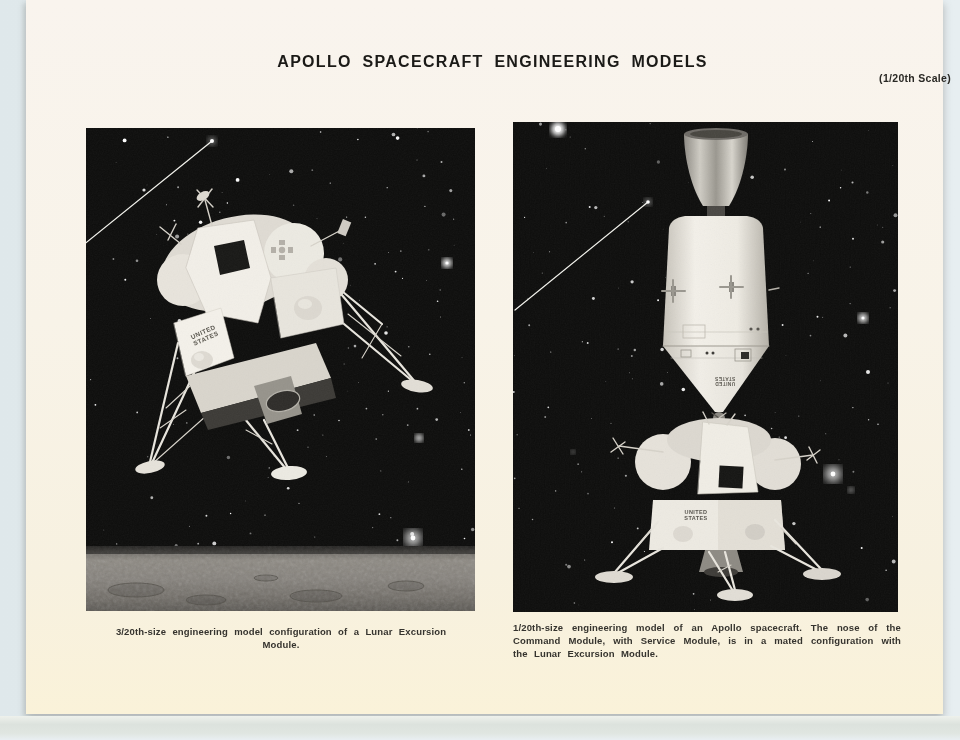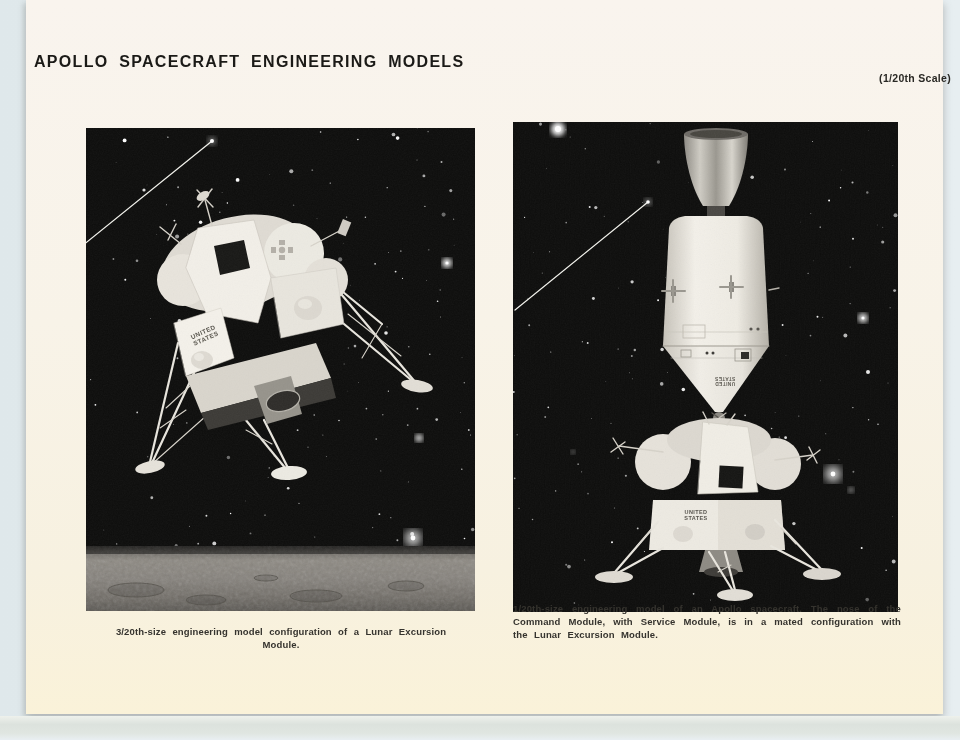--- a/index.html
+++ b/index.html
@@ -11,36 +11,36 @@
   .bottom-strip{
     position:absolute;left:0;top:716px;width:960px;height:24px;
     background:linear-gradient(180deg,#eef1ec 0%,#dce2dd 35%,#e0e6e1 72%,#e9eff2 100%);
   }
   .page{
     position:absolute;left:26px;top:0;width:917px;height:714px;
     background:linear-gradient(180deg,#f9f4ee 0%,#f8f3e8 45%,#f7f1e0 80%,#faf2d9 100%);
     box-shadow:-3px 3px 5px rgba(128,133,128,.28), 2px 4px 7px rgba(118,123,118,.30);
   }
   .title{
-    position:absolute;left:8px;top:53px;width:100%;text-align:left;
+    position:absolute;left:8px;top:53px;width:100%;text-align:center;
     font-size:16px;font-weight:700;letter-spacing:1.3px;word-spacing:5px;color:#1b1a17;
   }
   .subtitle{
     position:absolute;left:8px;top:72px;width:100%;text-align:right;
     font-size:10.5px;font-weight:700;letter-spacing:.3px;color:#2a2925;
   }
   .photo{position:absolute;background:#0d0d0c;}
   .photo.ph-left{left:60px;top:128px;width:389px;height:483px;}
   .photo.ph-right{left:487px;top:122px;width:385px;height:490px;}
   .caption{
     font-weight:700;font-size:9.5px;color:#35332e;
     letter-spacing:.15px;word-spacing:3.5px;line-height:13px;
   }
   .caption.cap-left{position:absolute;left:70px;top:625px;width:370px;text-align:center;}
-  .caption.cap-right{position:absolute;left:487px;top:602px;width:388px;text-align:justify;}
+  .caption.cap-right{position:absolute;left:487px;top:621px;width:388px;text-align:justify;}
   svg{display:block;}
   svg text{font-family:"Liberation Sans",sans-serif;font-weight:700;}
 </style>
 </head>
 <body>
 
 <div class="page">
 
   <div class="title">APOLLO SPACECRAFT ENGINEERING MODELS</div>
   <div class="subtitle">(1/20th Scale)</div>

